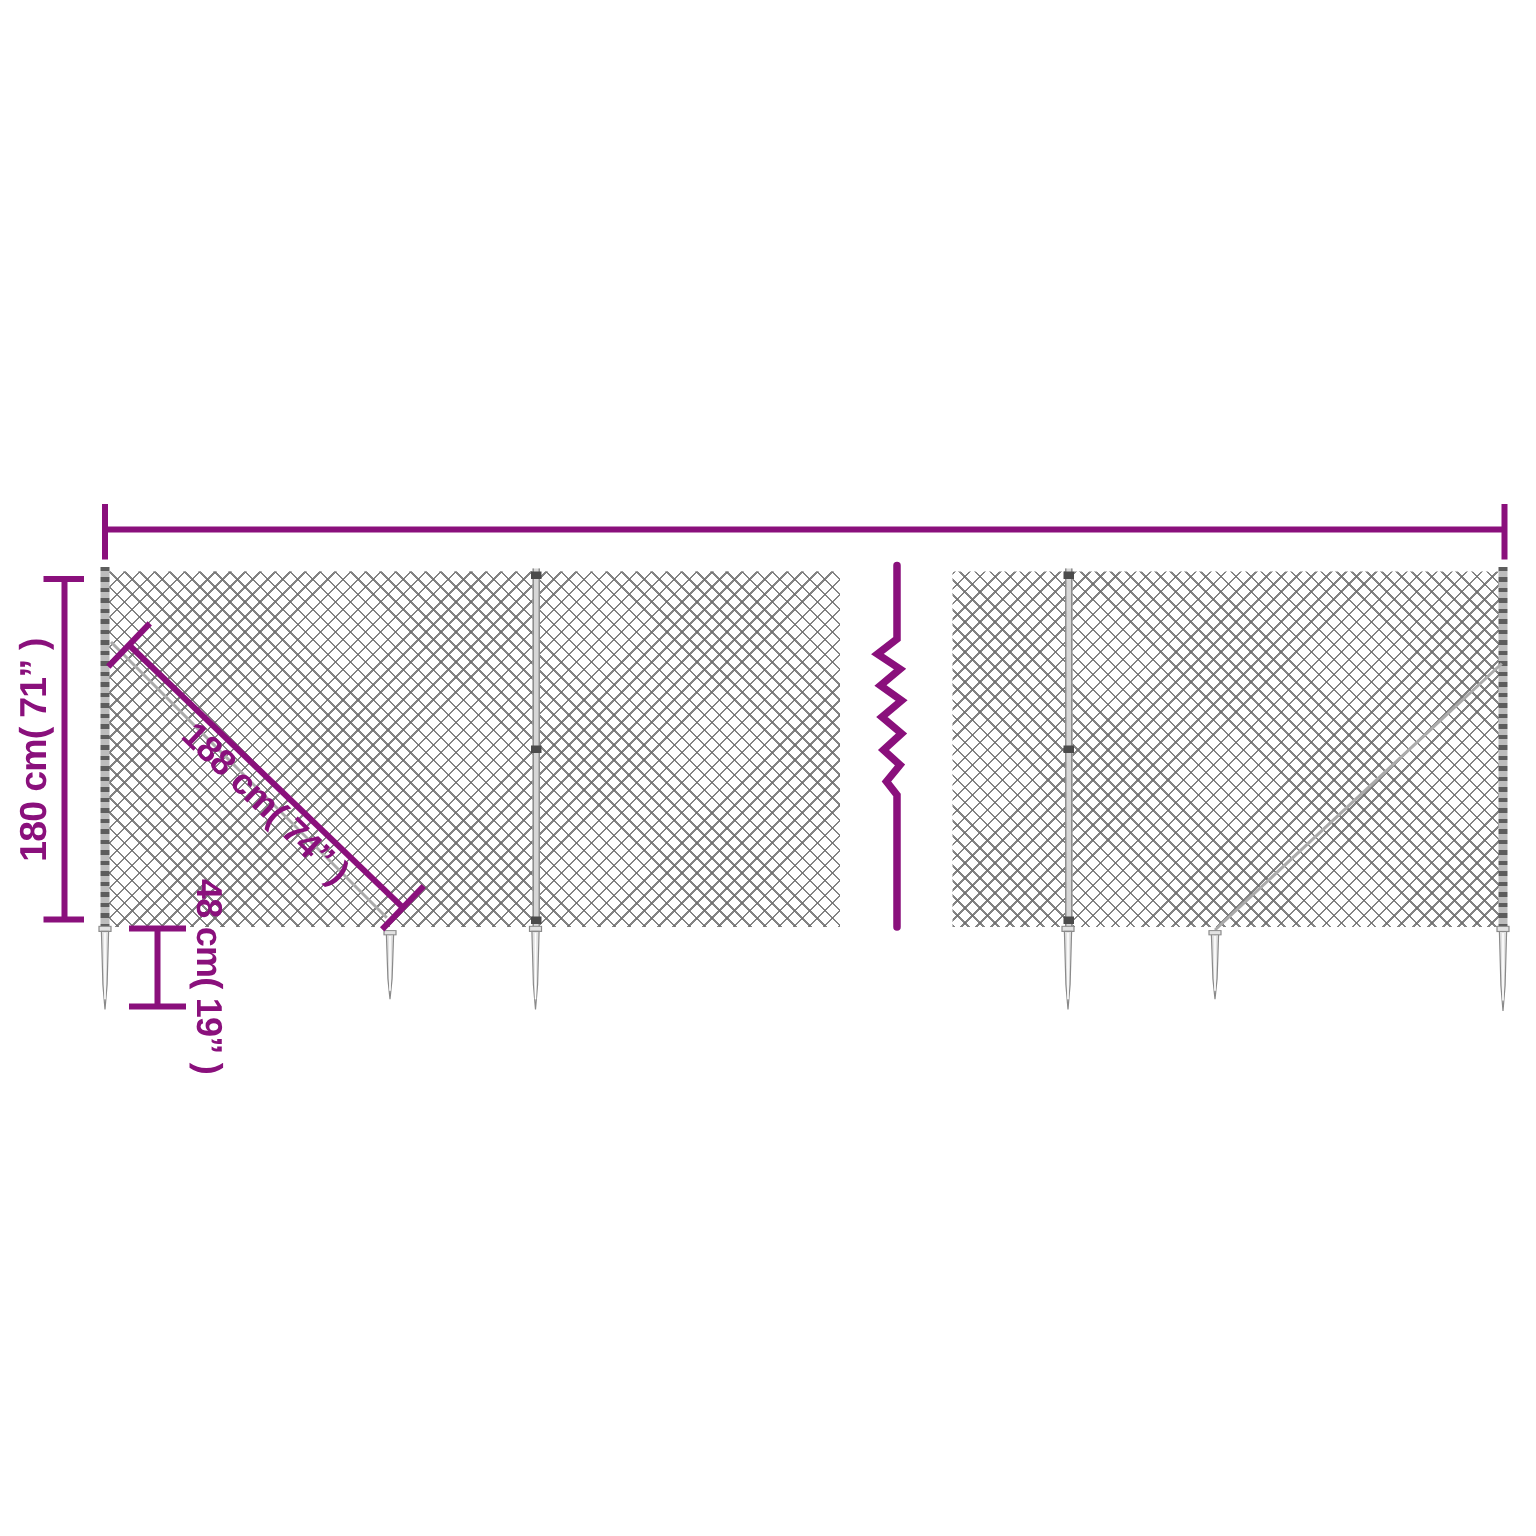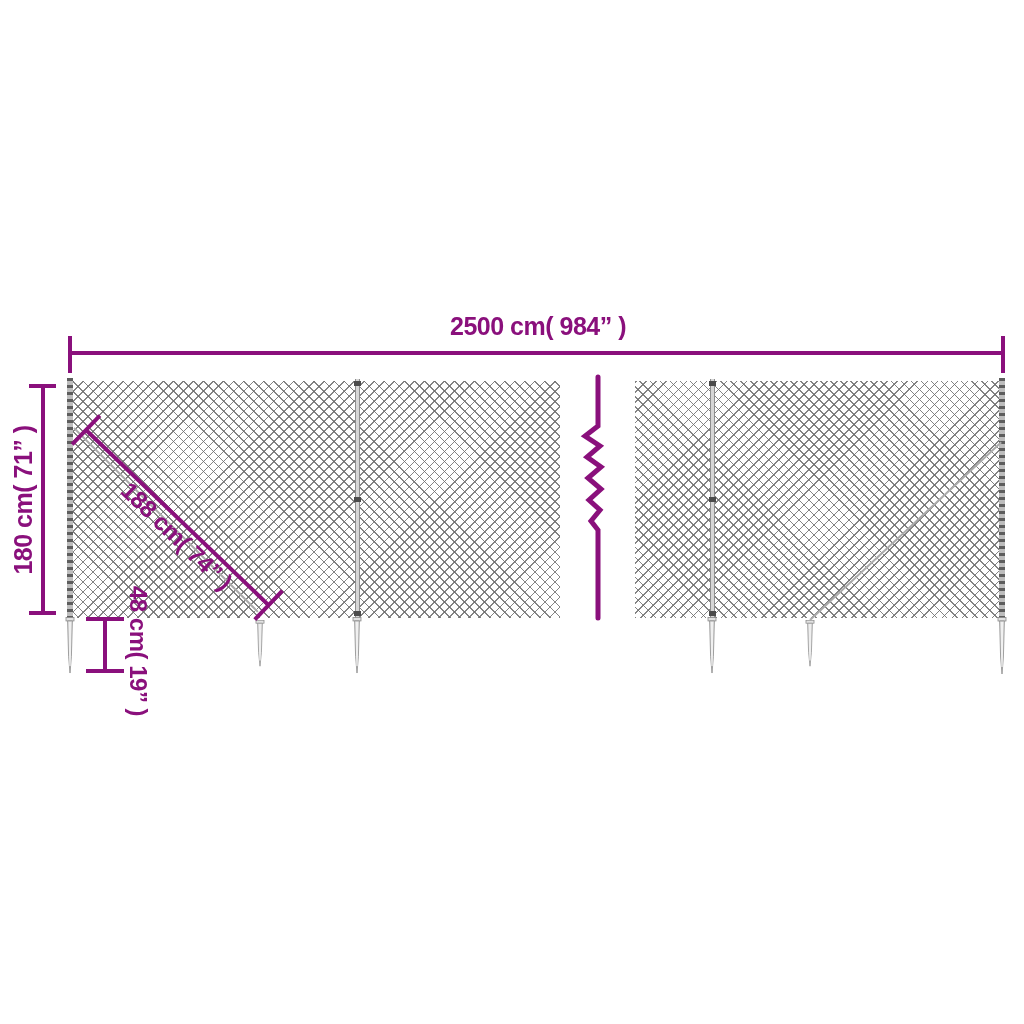--- a/index.html
+++ b/index.html
@@ -52,21 +52,20 @@
 </style>
 </head>
 <body style="--accent: #8A107C; --mesh-line: #8f8f8f; --metal-light: #d9d9d9; --metal-dark: #5d5d5d;">
 
 <div class="canvas">
 
   <div class="dim" style="left:70px;top:351px;width:933px;height:4px;">
     <div class="cap" style="left:-2px;top:-15px;width:4px;height:37px;"></div>
     <div class="cap" style="right:-2px;top:-15px;width:4px;height:37px;"></div>
   </div>
-  <div class="dim-label" style="left:538px;top:314px;transform:translateX(-50%);">2500 cm( 984” )</div>
 
   <div class="dim" style="left:41px;top:386px;width:4px;height:227px;">
     <div class="cap" style="left:-12px;top:-2px;width:27px;height:4px;"></div>
     <div class="cap" style="left:-12px;bottom:-2px;width:27px;height:4px;"></div>
   </div>
   <div class="dim-label" style="left:23px;top:500px;transform:translate(-50%,-50%) rotate(-90deg);">180 cm( 71” )</div>
 
   <div class="mesh mesh-left">
     <div class="post-edge left"></div>
   </div>

